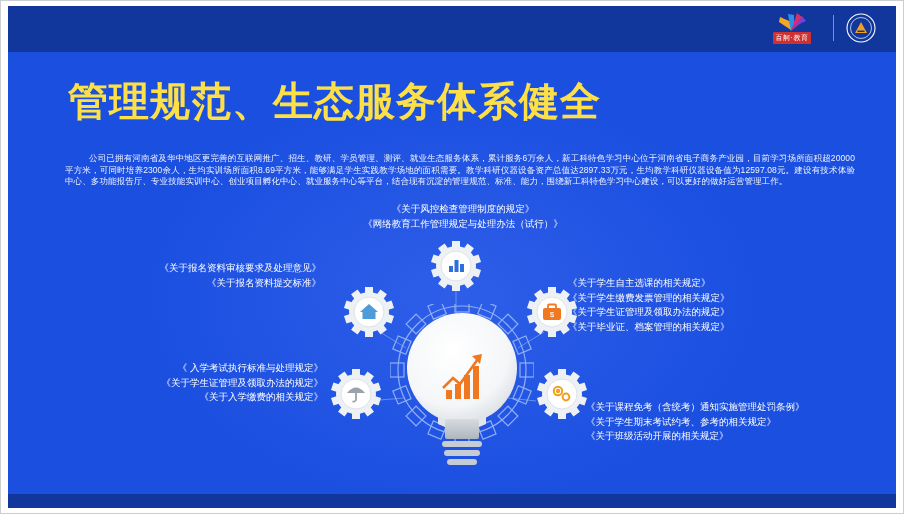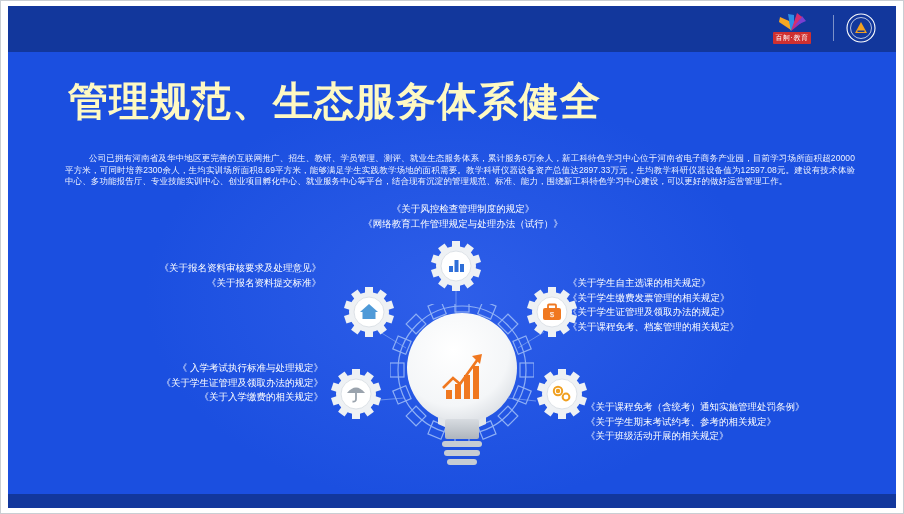--- a/index.html
+++ b/index.html
@@ -90,21 +90,21 @@
     width: 888px; height: 14px;
     background: #12379c;
   }
 
   
   .headline {
     position: absolute;
     left: 60px; top: 68px;
     font-size: 40px;
     font-weight: bold;
-    color: #fef9c3;
+    color: #fde047;
     letter-spacing: 1px;
     white-space: nowrap;
   }
   .intro {
     position: absolute;
     left: 57px; top: 112px;
     width: 790px;
     font-size: 8.5px;
     line-height: 11.6px;
     color: #eef2ff;
@@ -407,21 +407,21 @@
 
       <div class="labelblock lb-left1">
         <div>《关于报名资料审核要求及处理意见》</div>
         <div>《关于报名资料提交标准》</div>
       </div>
 
       <div class="labelblock lb-right1">
         <div>《关于学生自主选课的相关规定》</div>
         <div>《关于学生缴费发票管理的相关规定》</div>
         <div>《关于学生证管理及领取办法的规定》</div>
-        <div>《关于课程免考、档案管理的相关规定》</div>
+        <div>《关于毕业证、档案管理的相关规定》</div>
       </div>
 
       <div class="labelblock lb-left2">
         <div>《 入学考试执行标准与处理规定》</div>
         <div>《关于学生证管理及领取办法的规定》</div>
         <div>《关于入学缴费的相关规定》</div>
       </div>
 
       <div class="labelblock lb-right2">
         <div>《关于课程免考（含统考）通知实施管理处罚条例》</div>

